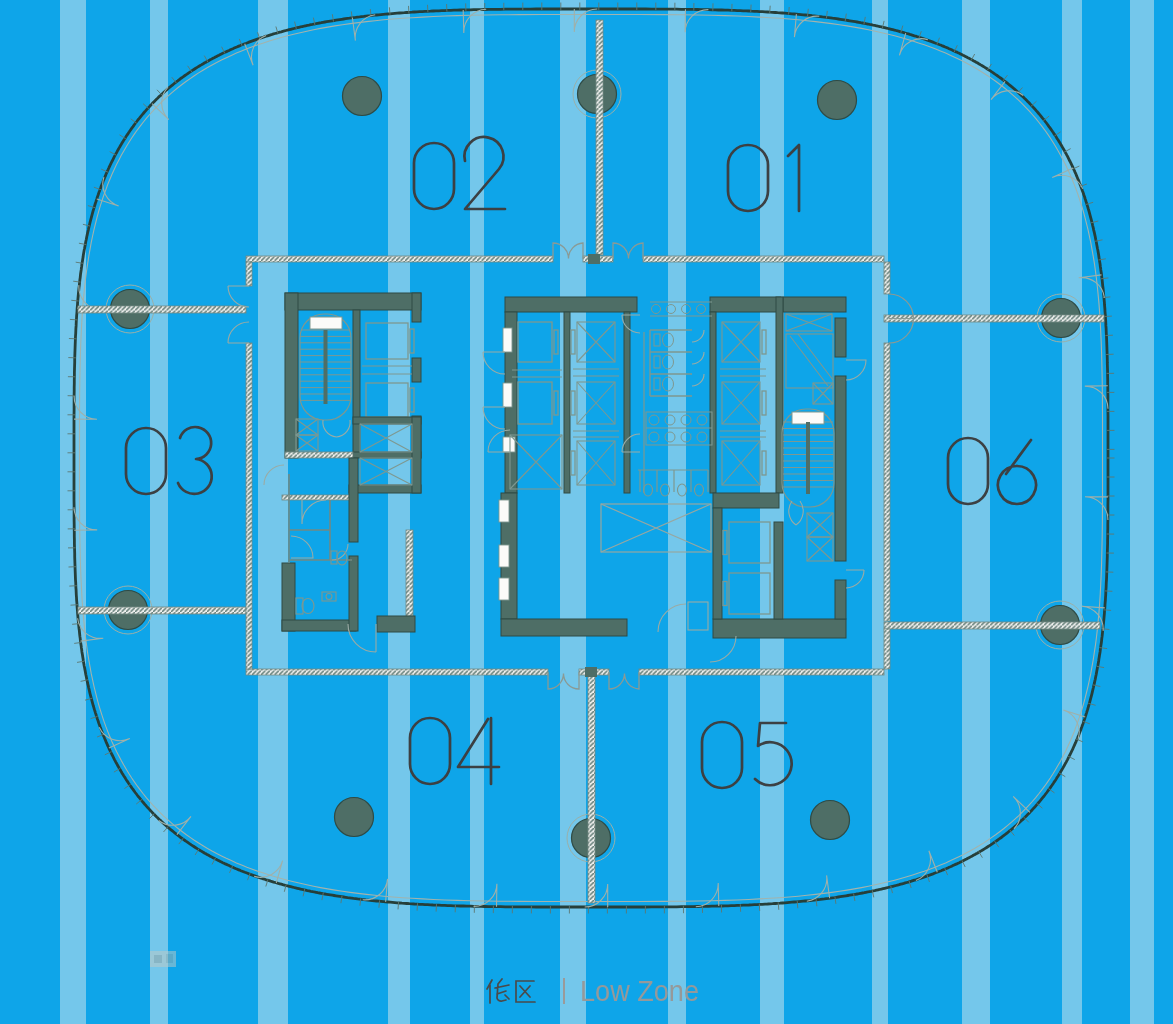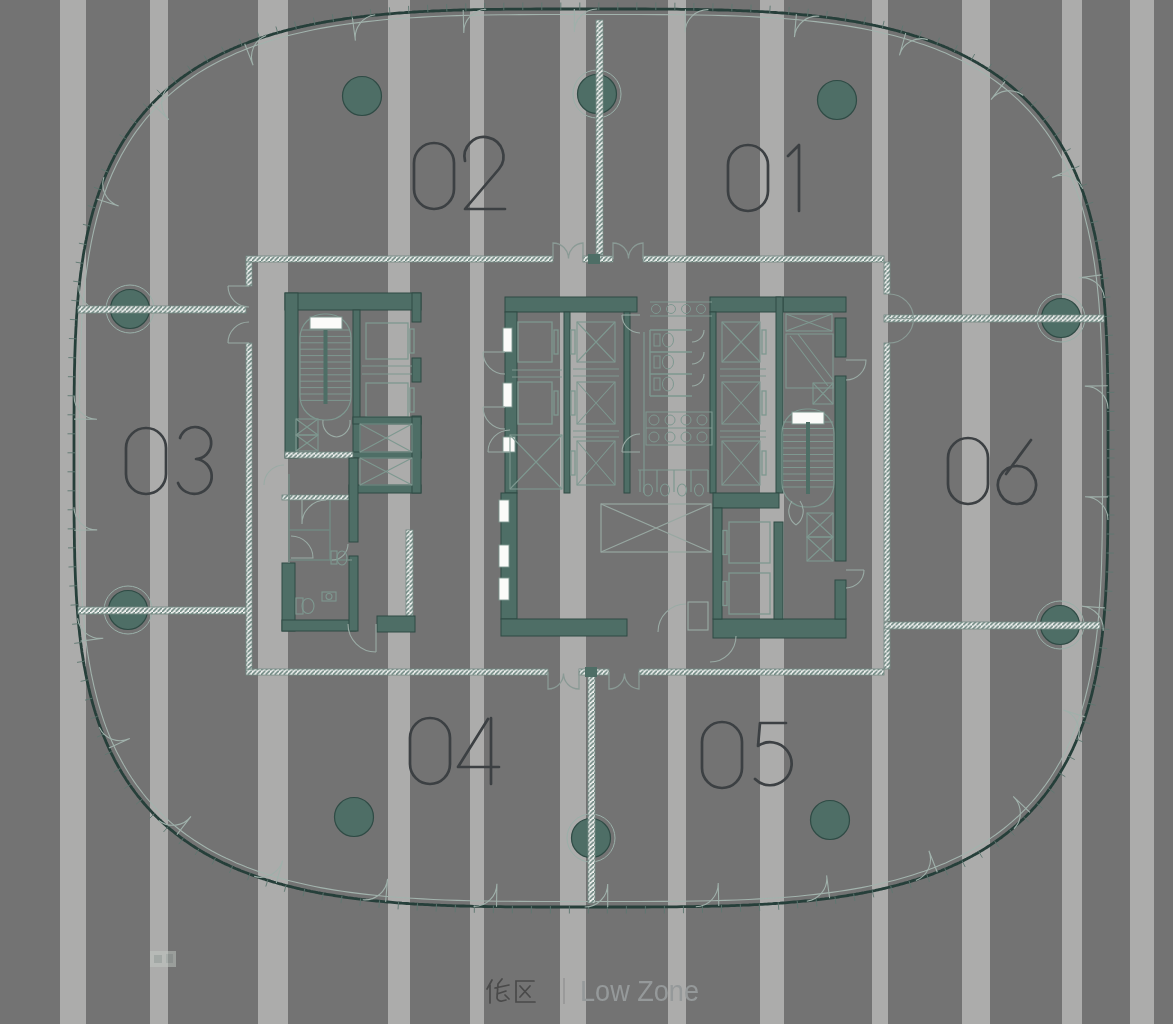--- a/index.html
+++ b/index.html
@@ -1,15 +1,15 @@
 <!DOCTYPE html>
 <html><head><meta charset="utf-8">
 <style>
 html,body{margin:0;padding:0;background:#ffffff;}
-#plan{width:1173px;height:1024px;position:relative;background:#737373;}
+#plan{width:1173px;height:1024px;position:relative;background:#0ea5e9;}
 </style></head>
 <body>
 
 <div id="plan">
 <svg width="1173" height="1024" viewBox="0 0 1173 1024">
 <defs>
 <pattern id="ht" patternUnits="userSpaceOnUse" width="4.5" height="4.5">
 <rect width="4.5" height="4.5" fill="#edefed"></rect>
 <path d="M -1 5.5 L 5.5 -1 M 3.5 8.5 L 8.5 3.5" stroke="#66807a" stroke-width="1.5"></path>
 </pattern>

